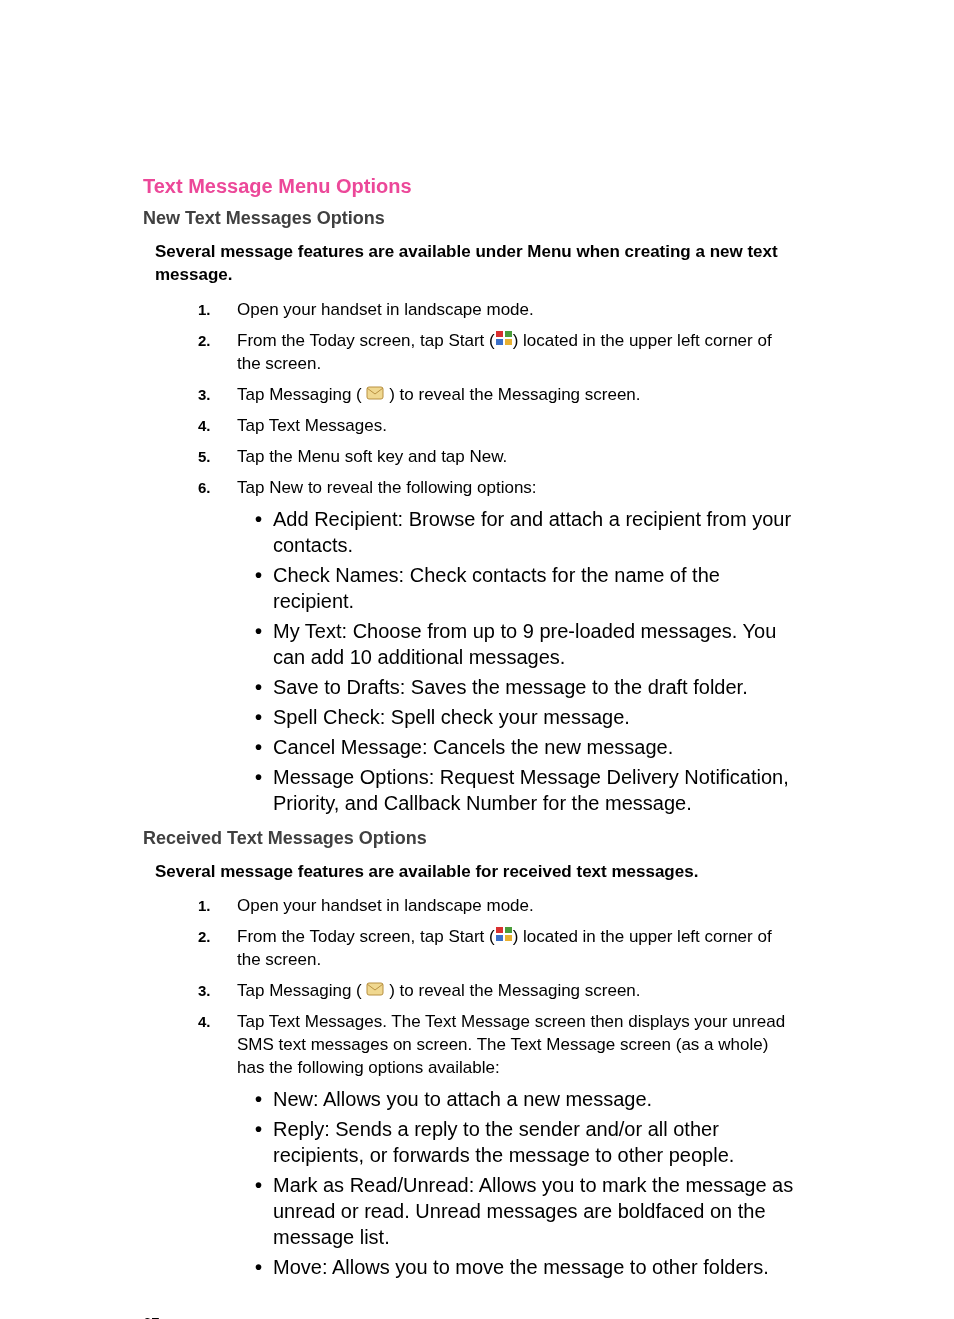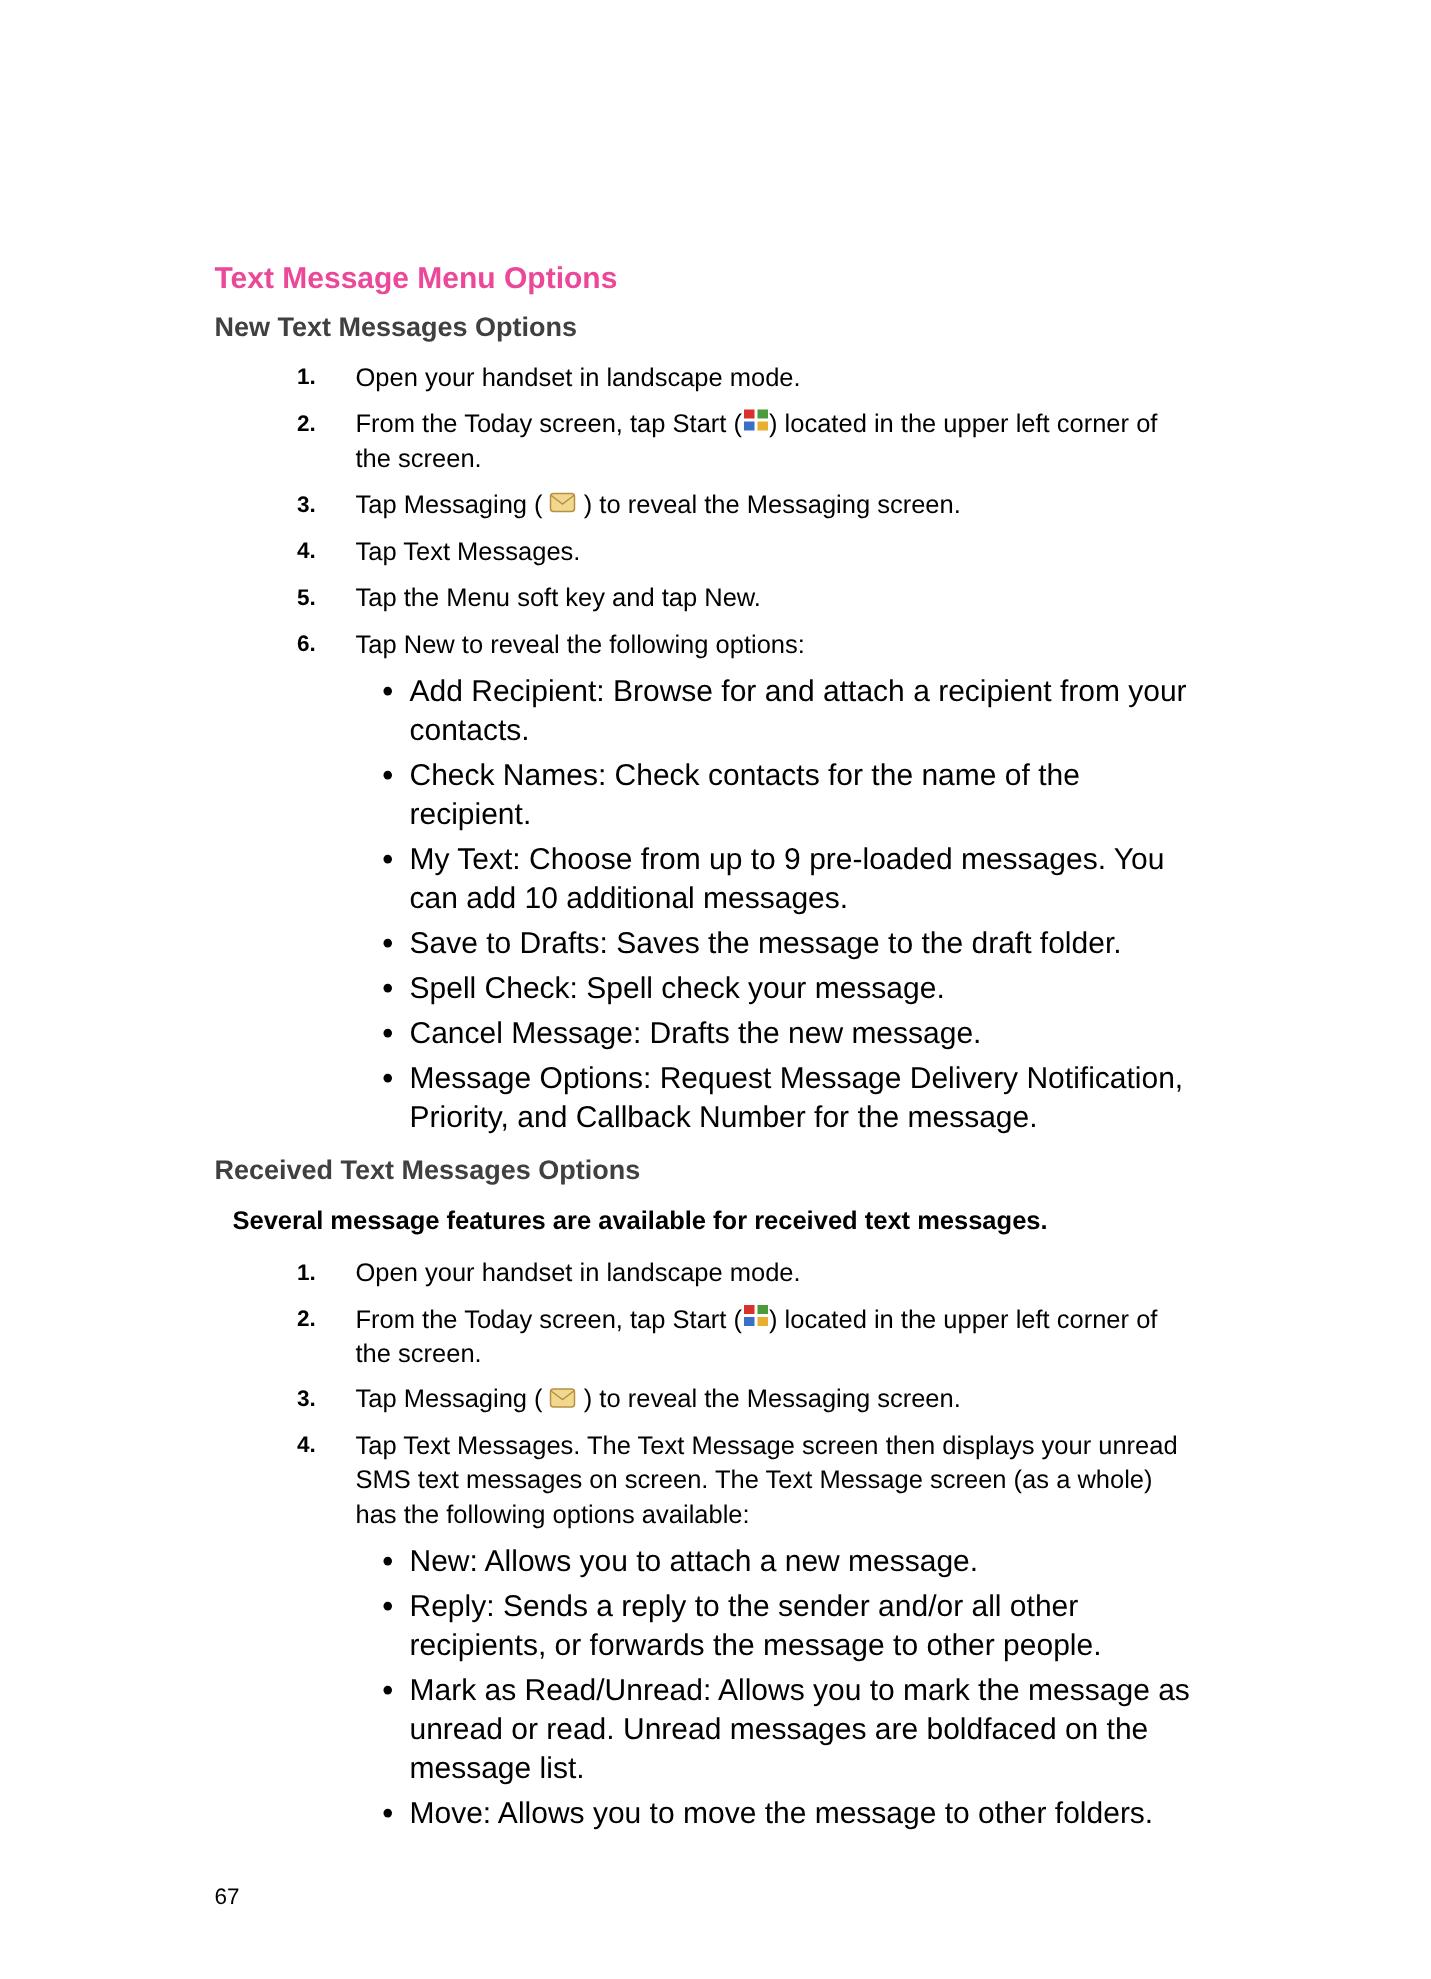--- a/index.html
+++ b/index.html
@@ -90,20 +90,21 @@
 </style>
 </head>
 <body>
 
 <div class="page">
 
   <div class="h1">Text Message Menu Options</div>
 
   <div class="h2">New Text Messages Options</div>
 
+  <div class="intro">Several message features are available under Menu when creating a new text message.</div>
 
   <ol class="steps">
     <li>Open your handset in landscape mode.</li>
     <li>
       <span>From the </span><span class="b">Today</span><span> screen, tap </span><span class="b">Start</span><span> (</span><span class="icon"><svg width="18" height="16" viewBox="0 0 18 16">
             <rect x="1" y="1" width="7" height="6" fill="#d93030"></rect>
             <rect x="10" y="1" width="7" height="6" fill="#4a9c3a"></rect>
             <rect x="1" y="9" width="7" height="6" fill="#3a6fc9"></rect>
             <rect x="10" y="9" width="7" height="6" fill="#e8b030"></rect>
           </svg></span><span>) located in the upper left corner of the screen.</span>
@@ -121,21 +122,21 @@
       <span>Tap the </span><span class="b">Menu</span><span> soft key and tap </span><span class="b">New</span><span>.</span>
     </li>
     <li>
       <span>Tap </span><span class="b">New</span><span> to reveal the following options:</span>
       <ul class="bullets">
         <li><span class="b">Add Recipient</span><span>: Browse for and attach a recipient from your contacts.</span></li>
         <li><span class="b">Check Names</span><span>: Check contacts for the name of the recipient.</span></li>
         <li><span class="b">My Text</span><span>: Choose from up to 9 pre-loaded messages. You can add 10 additional messages.</span></li>
         <li><span class="b">Save to Drafts</span><span>: Saves the message to the draft folder.</span></li>
         <li><span class="b">Spell Check</span><span>: Spell check your message.</span></li>
-        <li><span class="b">Cancel Message</span><span>: Drafts the new message.</span></li>
+        <li><span class="b">Cancel Message</span><span>: Cancels the new message.</span></li>
         <li><span class="b">Message Options</span><span>: Request Message Delivery Notification, Priority, and Callback Number for the message.</span></li>
       </ul>
     </li>
   </ol>
 
   <div class="h2">Received Text Messages Options</div>
 
   <div class="intro">Several message features are available for received text messages.</div>
 
   <ol class="steps">

